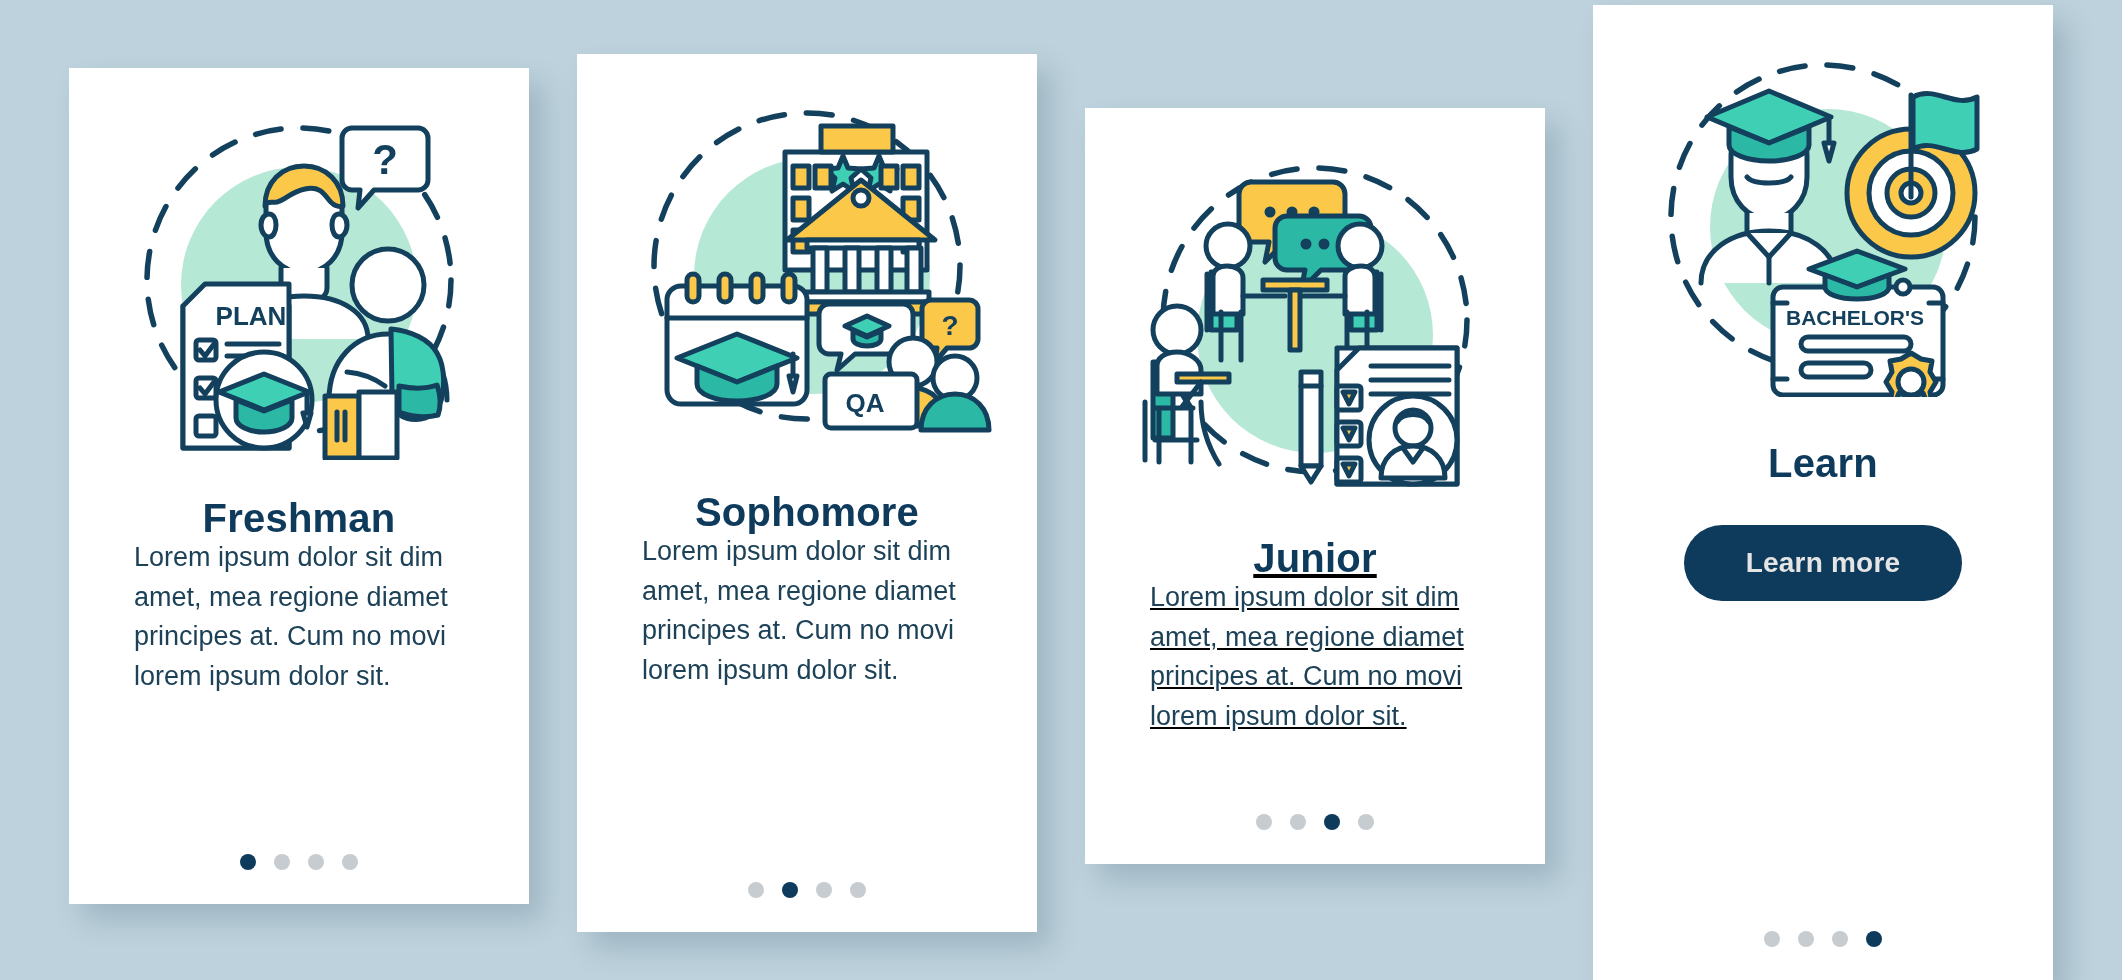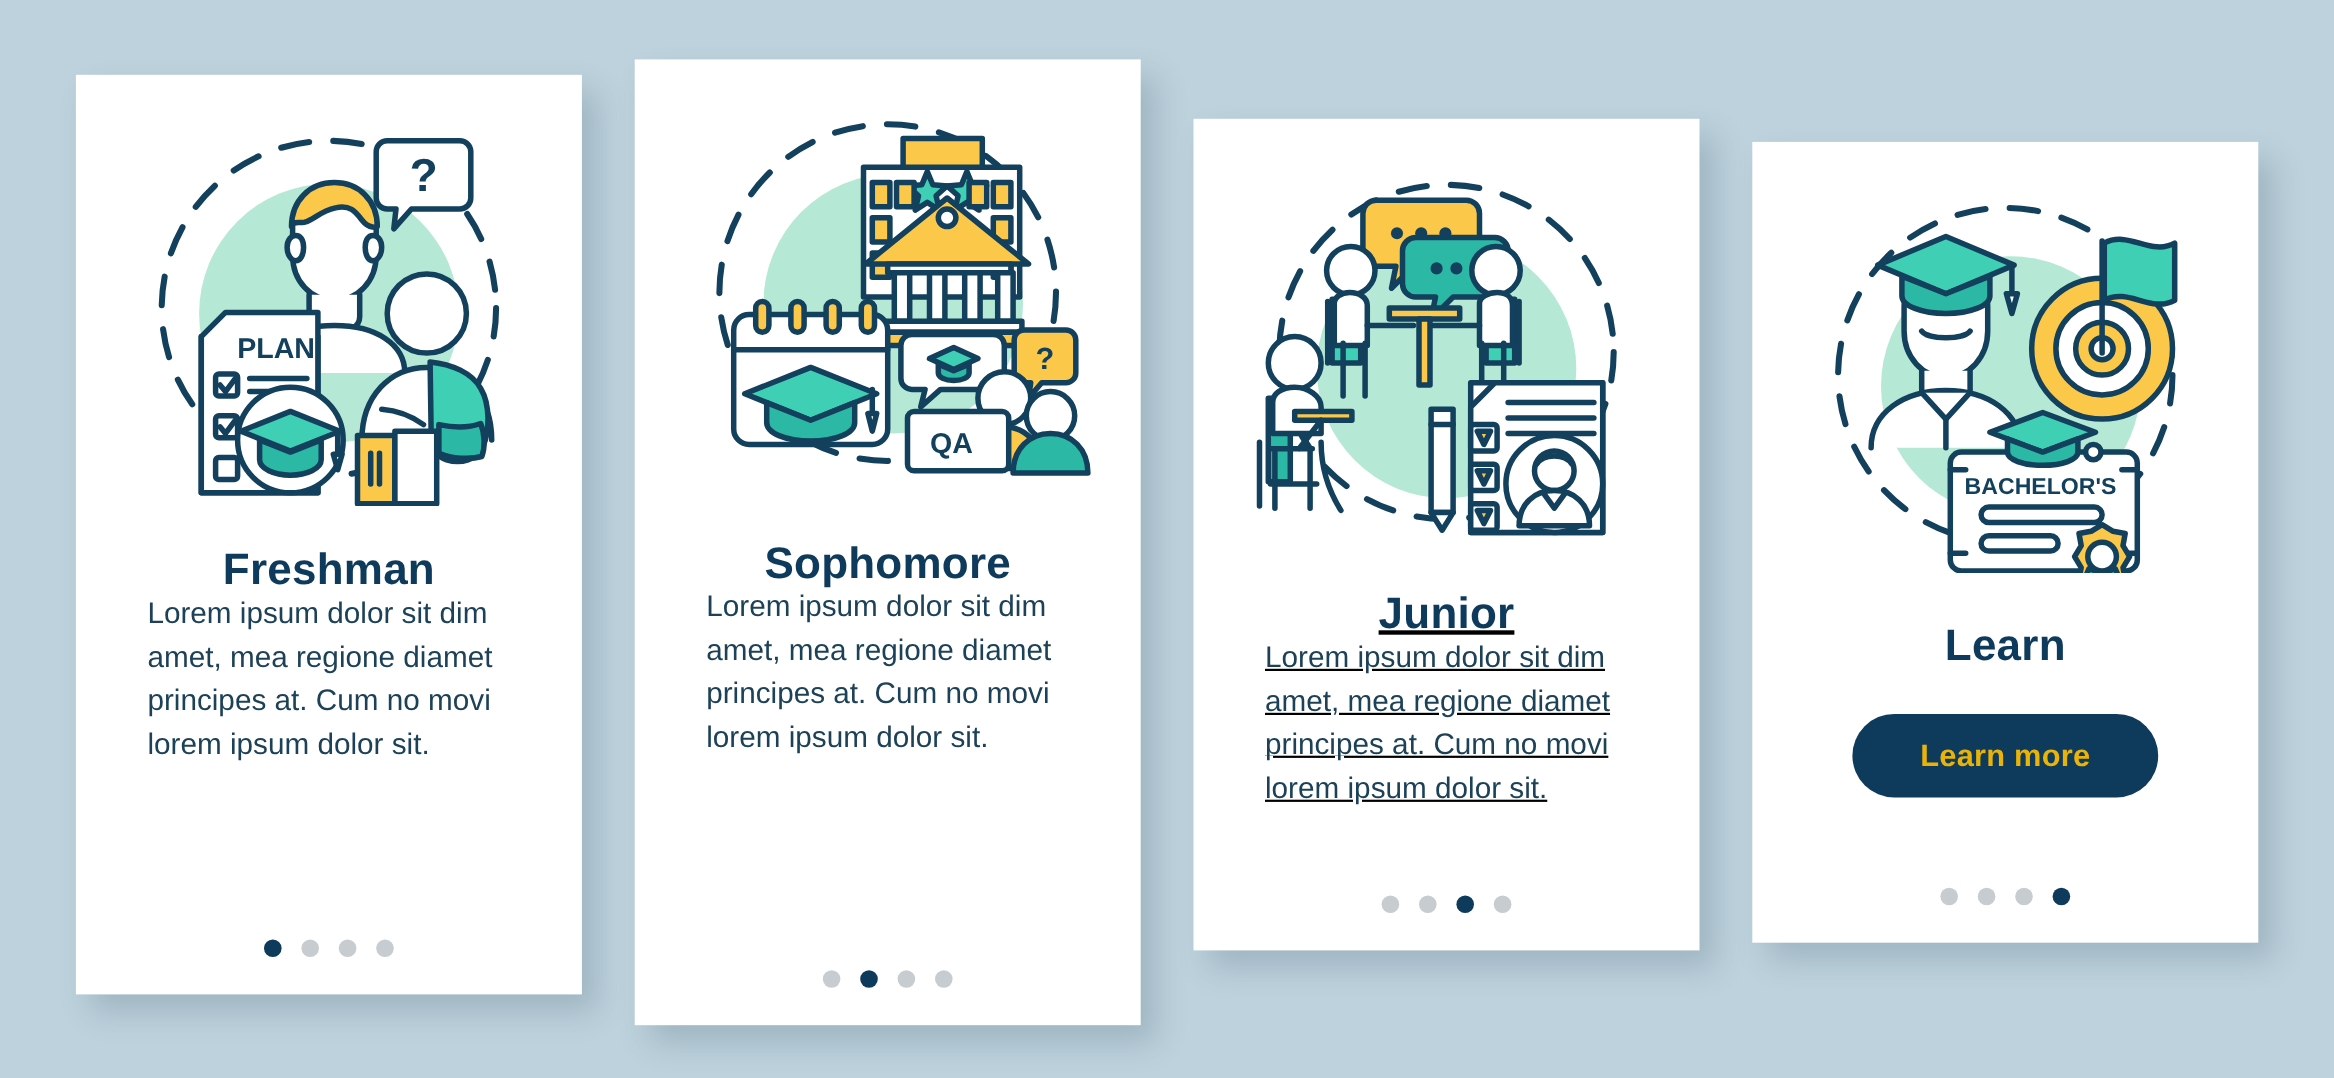--- a/index.html
+++ b/index.html
@@ -28,21 +28,21 @@
     background: #ffffff;
     box-shadow: 14px 16px 26px rgba(56,84,104,0.22);
     display: flex;
     flex-direction: column;
     align-items: center;
     padding: 0 0 34px 0;
   }
   .card.c1 { height: 836px; margin-top: -8px; }
   .card.c2 { height: 878px; margin-top: 6px; }
   .card.c3 { height: 756px; margin-top: -8px; text-decoration: underline; }
-  .card.c4 { height: 728px; margin-top: 6px; }
+  .card.c4 { height: 976px; margin-top: 6px; }
 
   .illo-wrap {
     width: 400px;
     height: 360px;
     margin-top: 32px;
     position: relative;
     display: flex;
     align-items: center;
     justify-content: center;
     flex: 0 0 auto;
@@ -65,21 +65,21 @@
     font-size: 27px;
     line-height: 1.47;
     width: 330px;
     font-weight: 400;
   }
   .c4 .card-body { width: 340px; }
 
   .cta {
     margin-top: 42px;
     background: #0e3a5c;
-    color: #eab308;
+    color: #e5e5e5;
     font-size: 28px;
     font-weight: bold;
     border: none;
     border-radius: 40px;
     padding: 22px 62px;
     cursor: pointer;
     font-family: "Liberation Sans", sans-serif;
     letter-spacing: .2px;
   }
 

